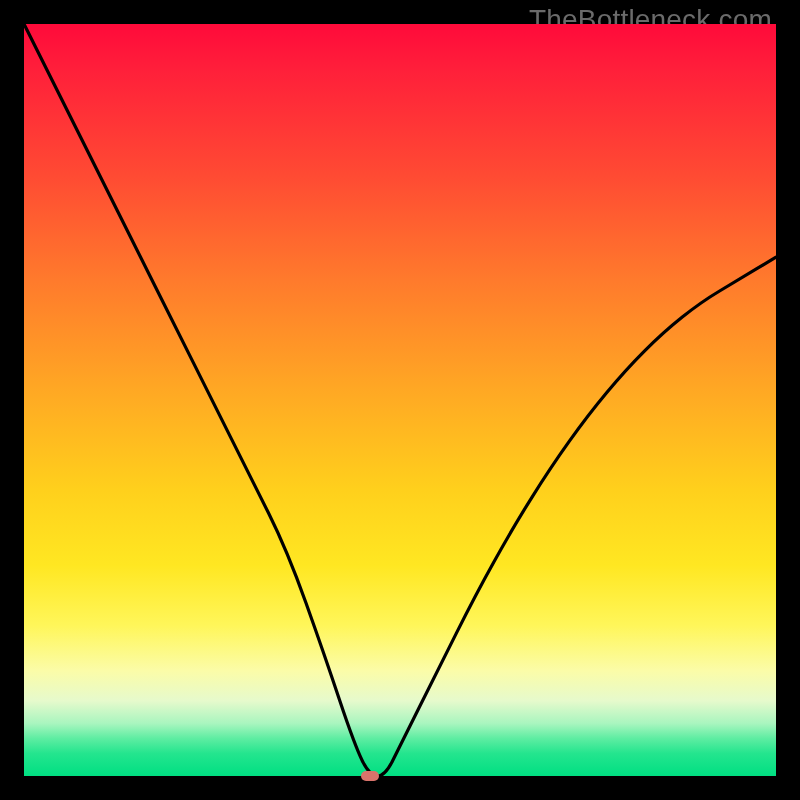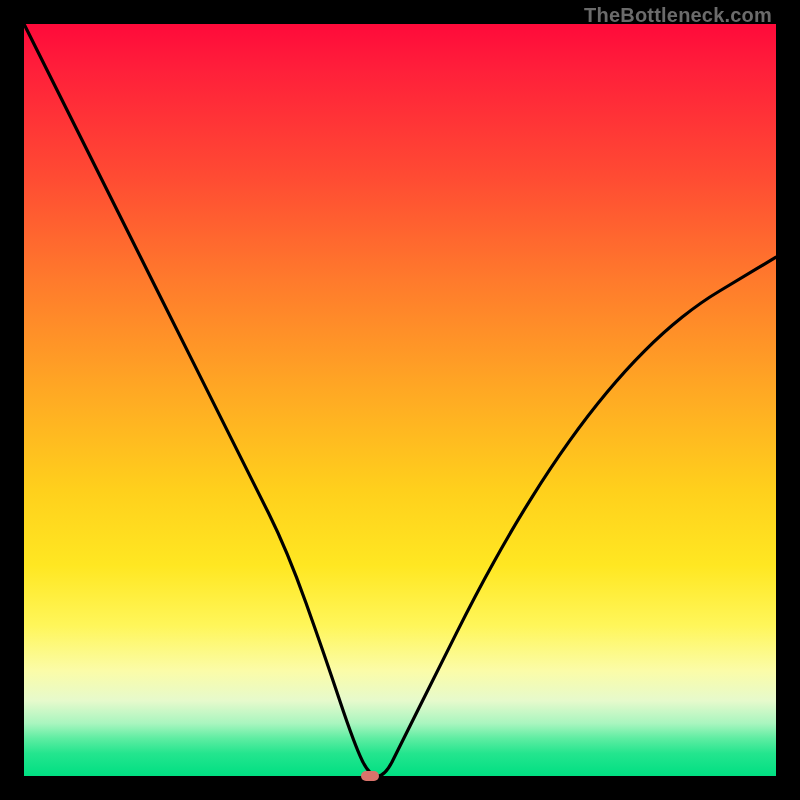--- a/index.html
+++ b/index.html
@@ -40,22 +40,22 @@
       #5eeda2 95%,
       #24e58e 97%,
       #00df82 100%
     );
   }
   .watermark {
     position: absolute;
     top: 4px;
     right: 28px;
     color: #6b6b6b;
-    font-size: 20px;
-    font-weight: 700;
+    font-size: 28px;
+    font-weight: 400;
     letter-spacing: 0.2px;
     user-select: none;
   }
   svg.curve {
     position: absolute;
     left: 0;
     top: 0;
     width: 752px;
     height: 752px;
     overflow: visible;

